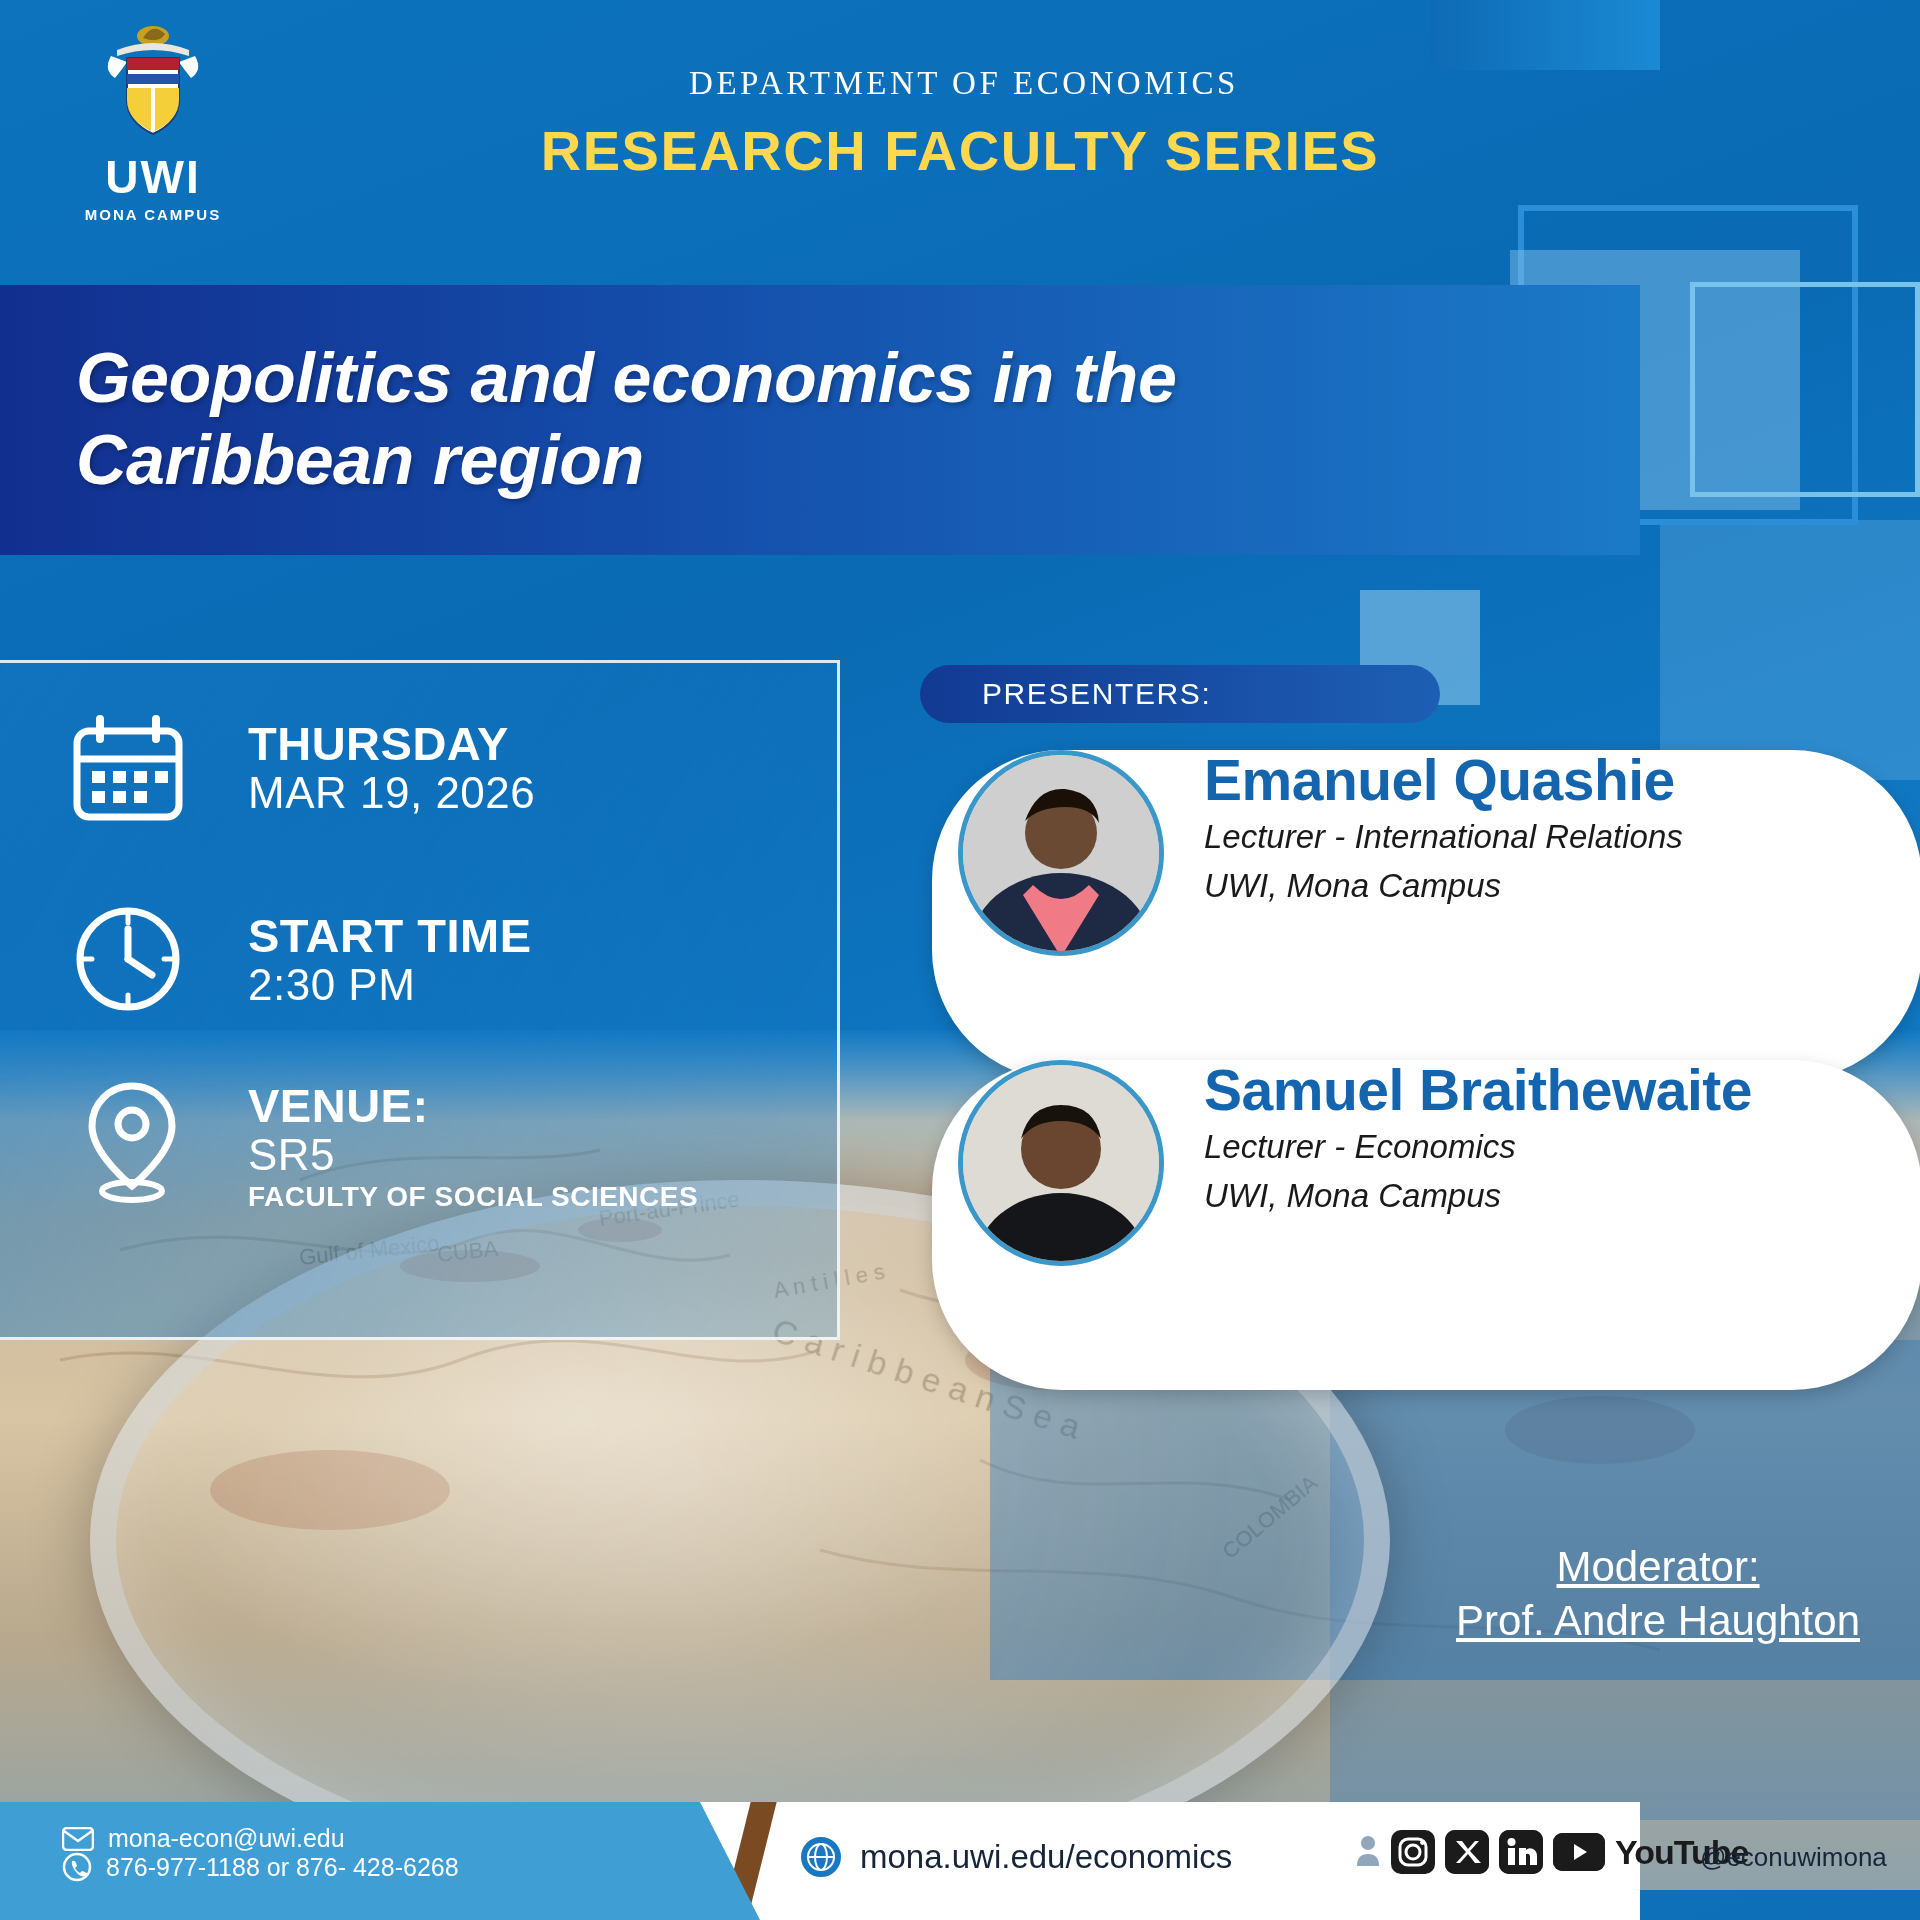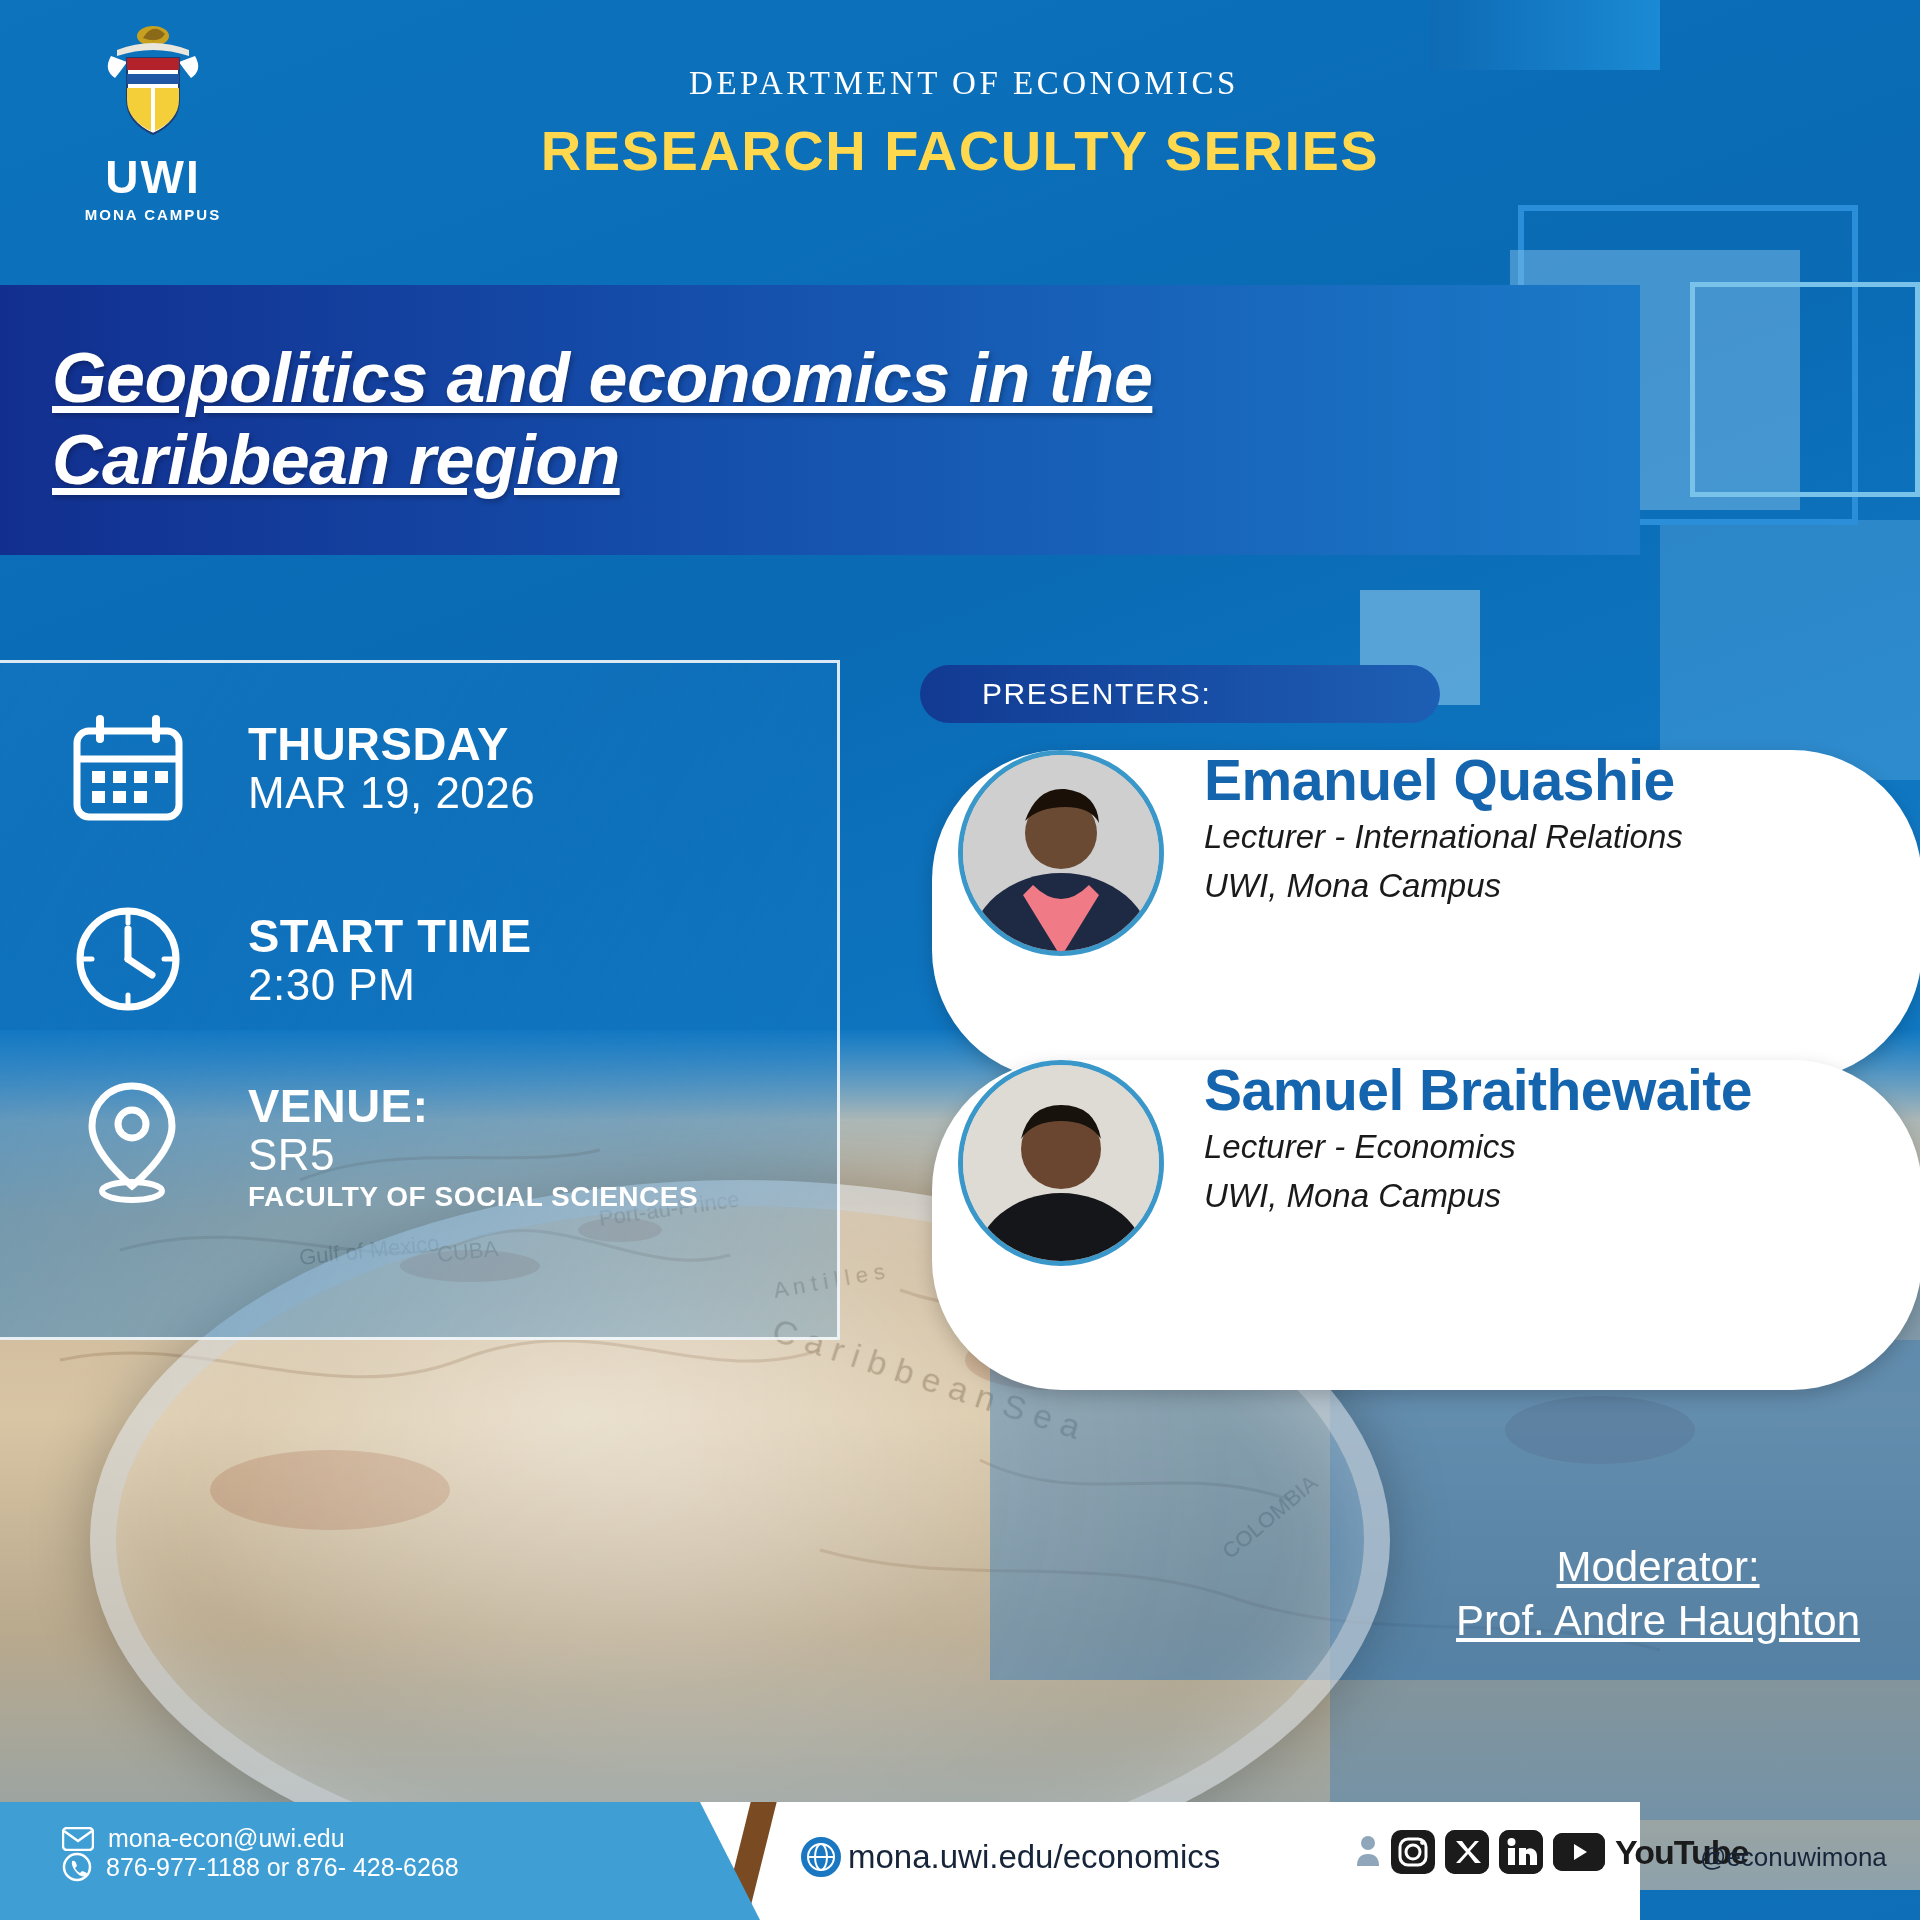--- a/index.html
+++ b/index.html
@@ -66,25 +66,24 @@
   }
 
   
   .titlebar {
     position: absolute; top: 285px; left: 0; width: 1640px; height: 270px;
     background: linear-gradient(90deg, #122f8f 0%, #1550ad 45%, #1b7ac8 100%);
     display: flex; align-items: center;
   }
   .title {
     color: #ffffff; font-style: italic; font-weight: bold;
-    font-size: 70px; line-height: 1.17; padding-left: 52px;
+    font-size: 70px; line-height: 1.17; padding-left: 76px;
     letter-spacing: -0.5px;
     text-shadow: 2px 3px 5px rgba(0,0,0,0.25);
     max-width: 1460px;
-    text-decoration: underline;
   }
 
   
   .mapzone {
     position: absolute; left: 0; top: 1030px; width: 1920px; height: 860px;
     overflow: hidden;
   }
   .map-bg {
     position: absolute; inset: 0;
     background:
@@ -174,21 +173,21 @@
   }
   .footer-left {
     position: absolute; left: 0; bottom: 0; width: 760px; height: 118px;
     background: #3f9ed4;
     clip-path: polygon(0 0, 700px 0, 760px 118px, 0 118px);
   }
   .fl-line { position: absolute; left: 62px; color: #ffffff; font-size: 25px; display: flex; align-items: center; gap: 14px; }
   .fl-line.l1 { top: 22px; }
   .fl-line.l2 { top: 50px; }
   .footer-web {
-    position: absolute; left: 800px; top: 34px; display: flex; align-items: center; gap: 6px;
+    position: absolute; left: 800px; top: 34px; display: flex; align-items: center; gap: 18px;
     color: #17253a; font-size: 33px;
   }
   .socials { position: absolute; left: 1355px; top: 28px; display: flex; align-items: center; gap: 10px; }
   .sq { width: 44px; height: 44px; border-radius: 10px; background: #1b1b1b; position: relative; }
   .yt { width: 52px; height: 38px; border-radius: 9px; background: #1b1b1b; position: relative; }
   .yt-word { color: #1b1b1b; font-weight: bold; font-size: 34px; letter-spacing: -1px; }
   .handle { position: absolute; left: 1700px; top: 40px; color: #17253a; font-size: 26px; }
   .footer-accent {
     position: absolute; left: 736px; bottom: 0; width: 26px; height: 118px;
     background: #7a4a22; transform: skewX(-14deg);

